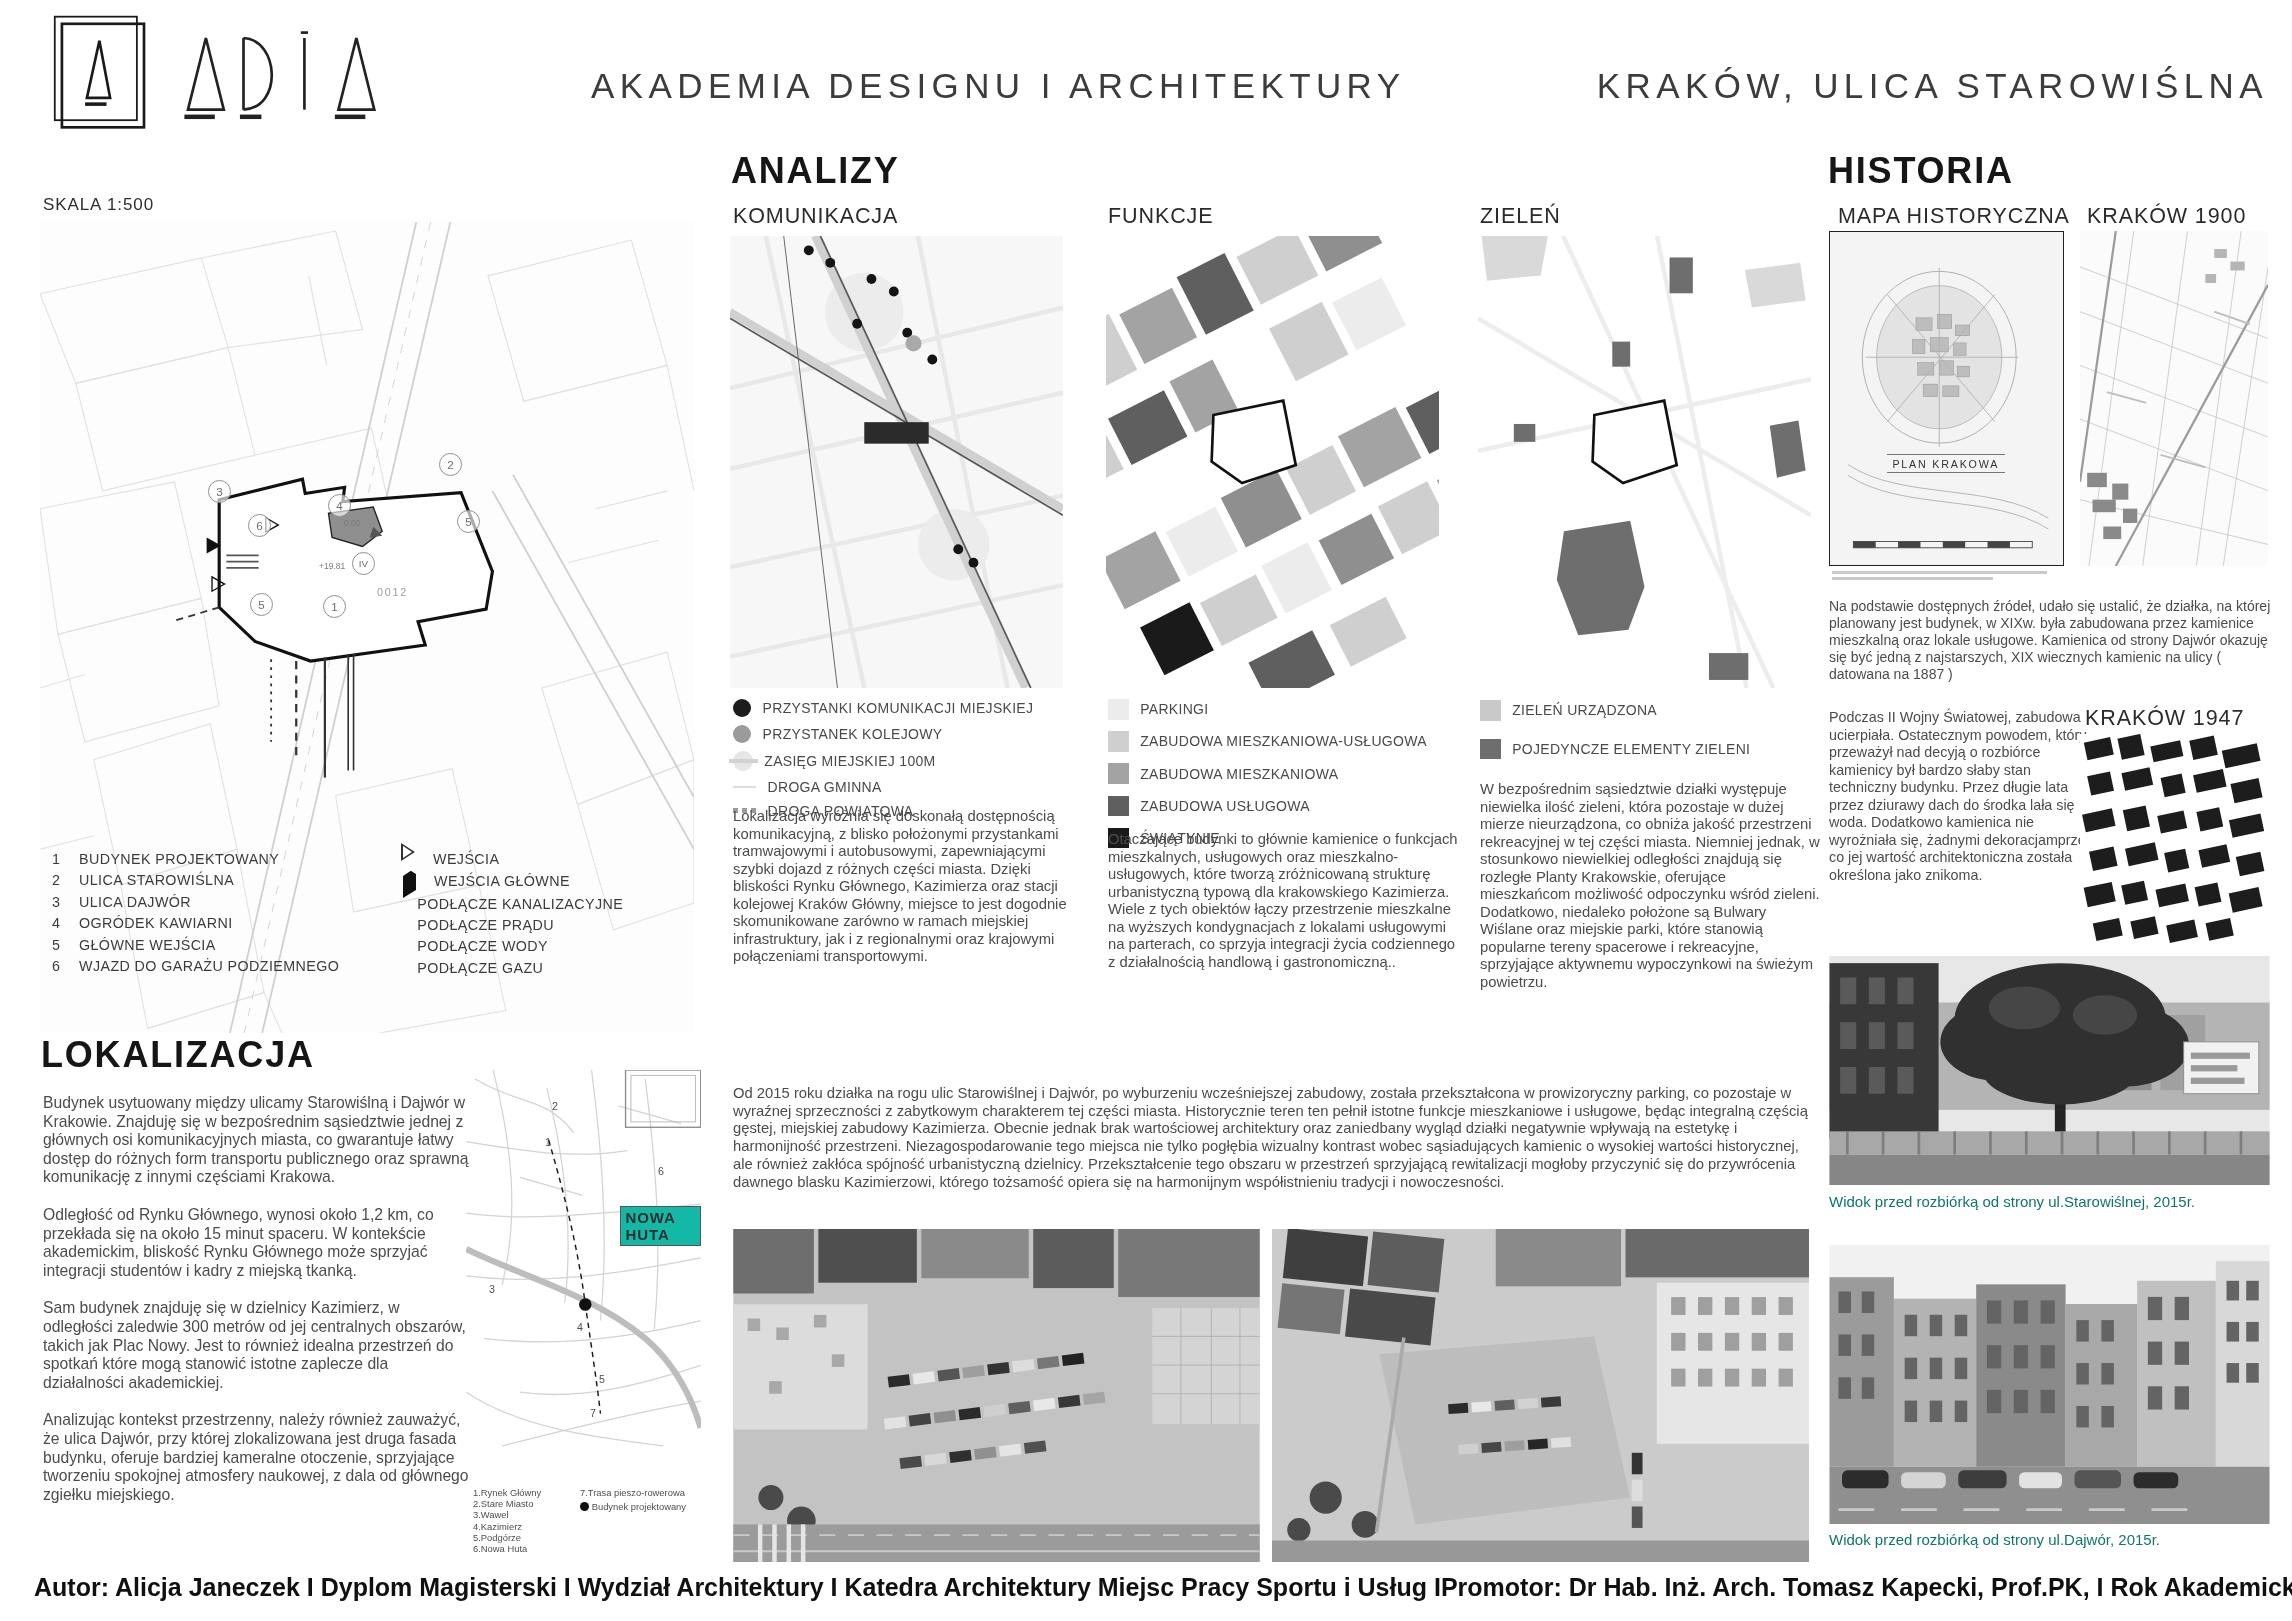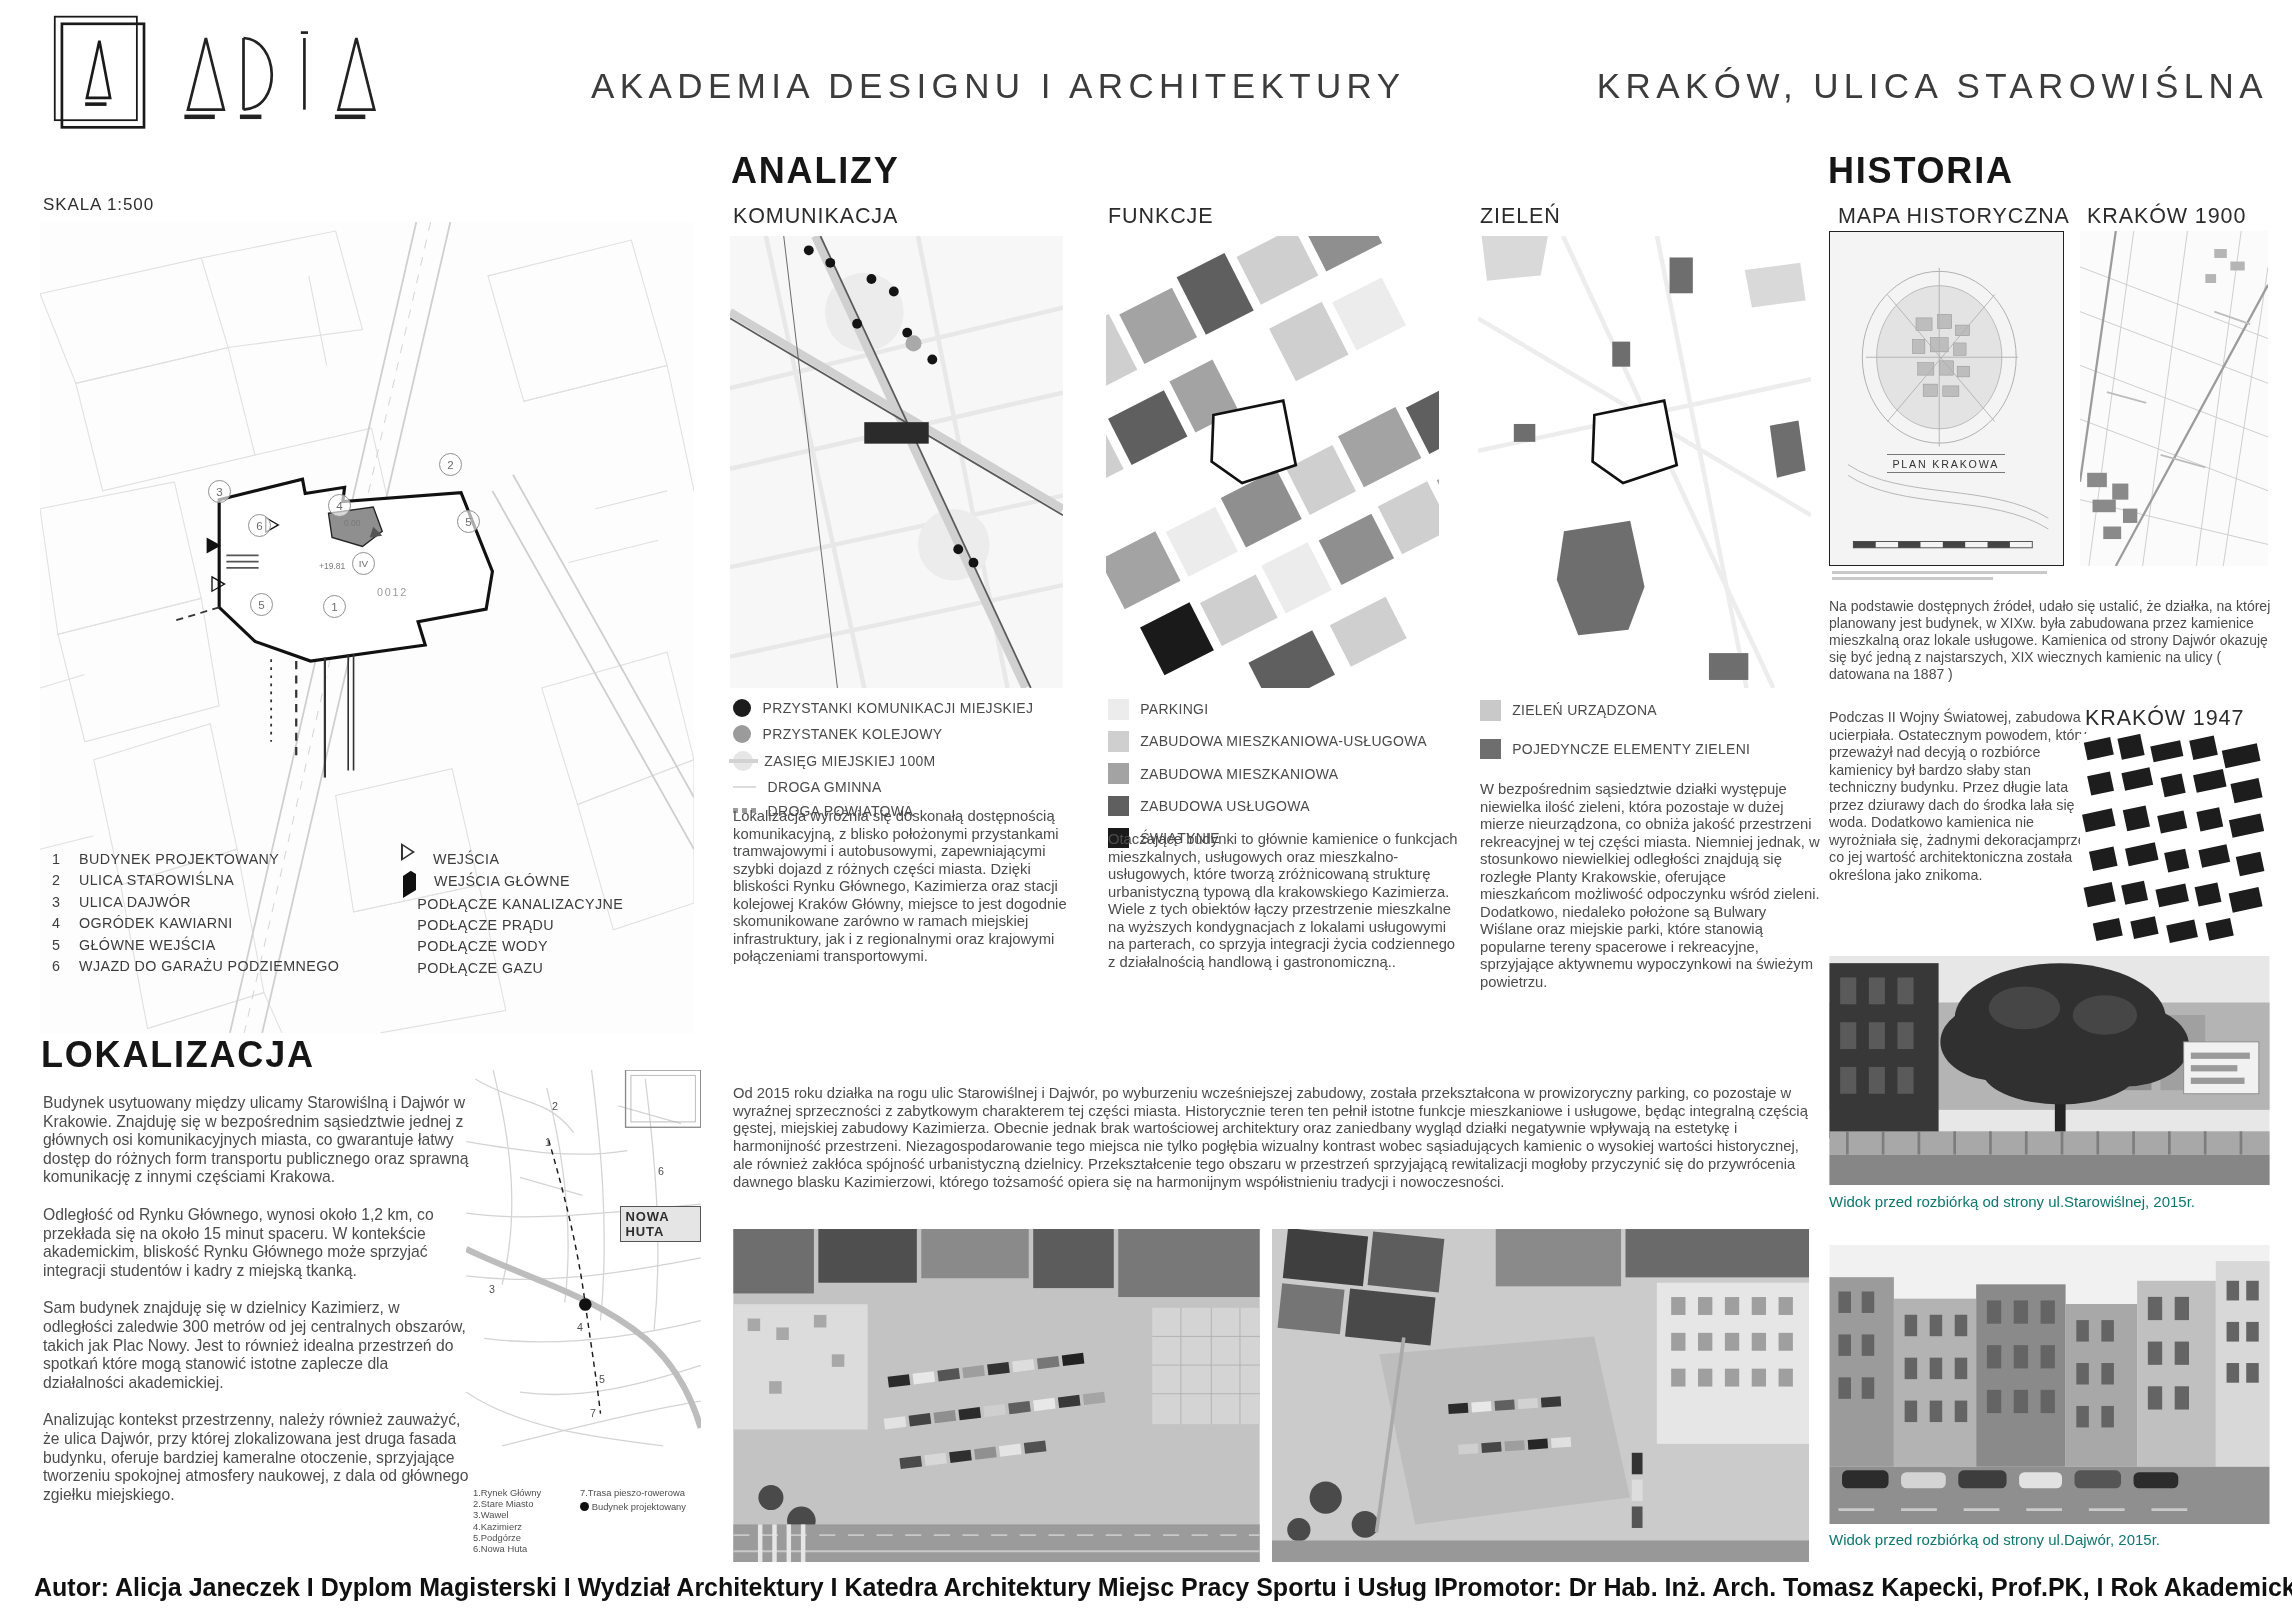--- a/index.html
+++ b/index.html
@@ -649,21 +649,21 @@
       <rect x="178" y="0" width="84" height="64" fill="none" stroke="#8a8a8a" stroke-width="1.5"></rect>
       <rect x="184" y="6" width="72" height="52" fill="none" stroke="#b5b5b5" stroke-width="1"></rect>
     </svg>
     <div class="ln2" style="left:86px;top:30px;">2</div>
     <div class="ln2" style="left:79px;top:66px;">1</div>
     <div class="ln2" style="left:192px;top:95px;">6</div>
     <div class="ln2" style="left:23px;top:213px;">3</div>
     <div class="ln2" style="left:111px;top:251px;">4</div>
     <div class="ln2" style="left:133px;top:303px;">5</div>
     <div class="ln2" style="left:124px;top:337px;">7</div>
-    <div class="abs" style="left:154px;top:136px;font-size:13px;font-weight:bold;color:#2e2e2e;background:#e5e5e5;border:0.9px solid #555;padding:1.8px 4.5px;letter-spacing:0.9px;">NOWA HUTA</div>
+    <div class="abs" style="left:154px;top:136px;font-size:15px;font-weight:bold;color:#2e2e2e;background:#14b8a6;border:0.9px solid #555;padding:1.8px 4.5px;letter-spacing:0.9px;">NOWA HUTA</div>
   </div>
   <div class="abs tiny" style="left:473px;top:1487px;">
     <div>1.Rynek Główny</div>
     <div>2.Stare Miasto</div>
     <div>3.Wawel</div>
     <div>4.Kazimierz</div>
     <div>5.Podgórze</div>
     <div>6.Nowa Huta</div>
   </div>
   <div class="abs tiny" style="left:580px;top:1487px;">

